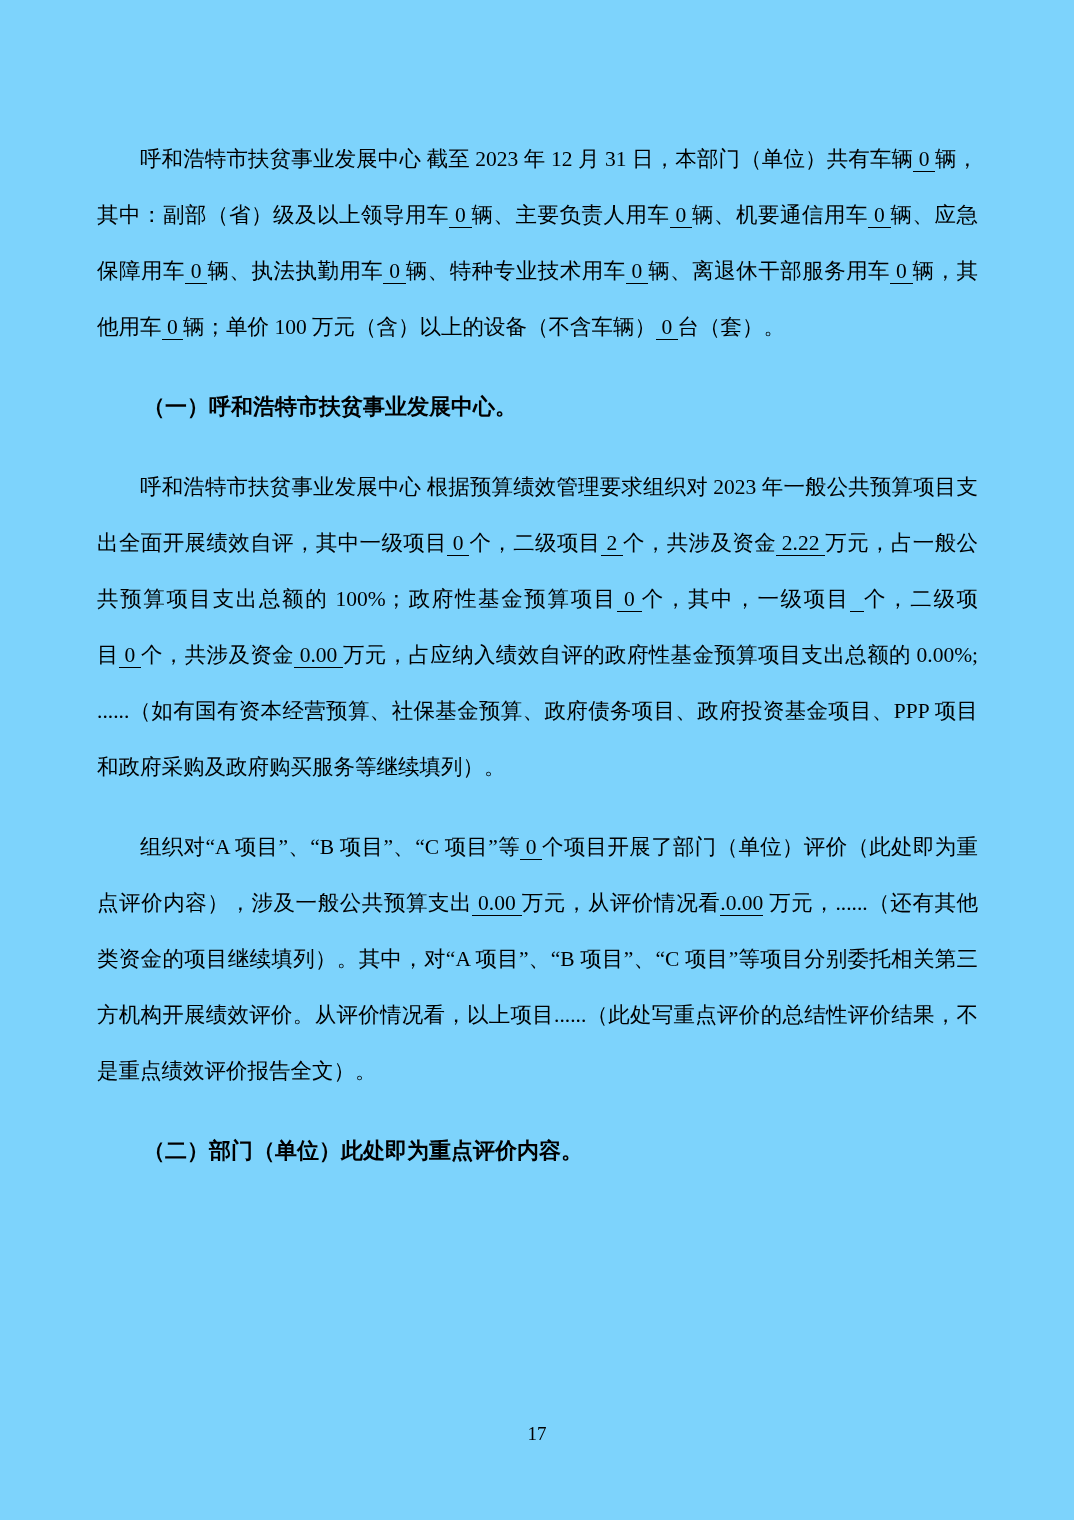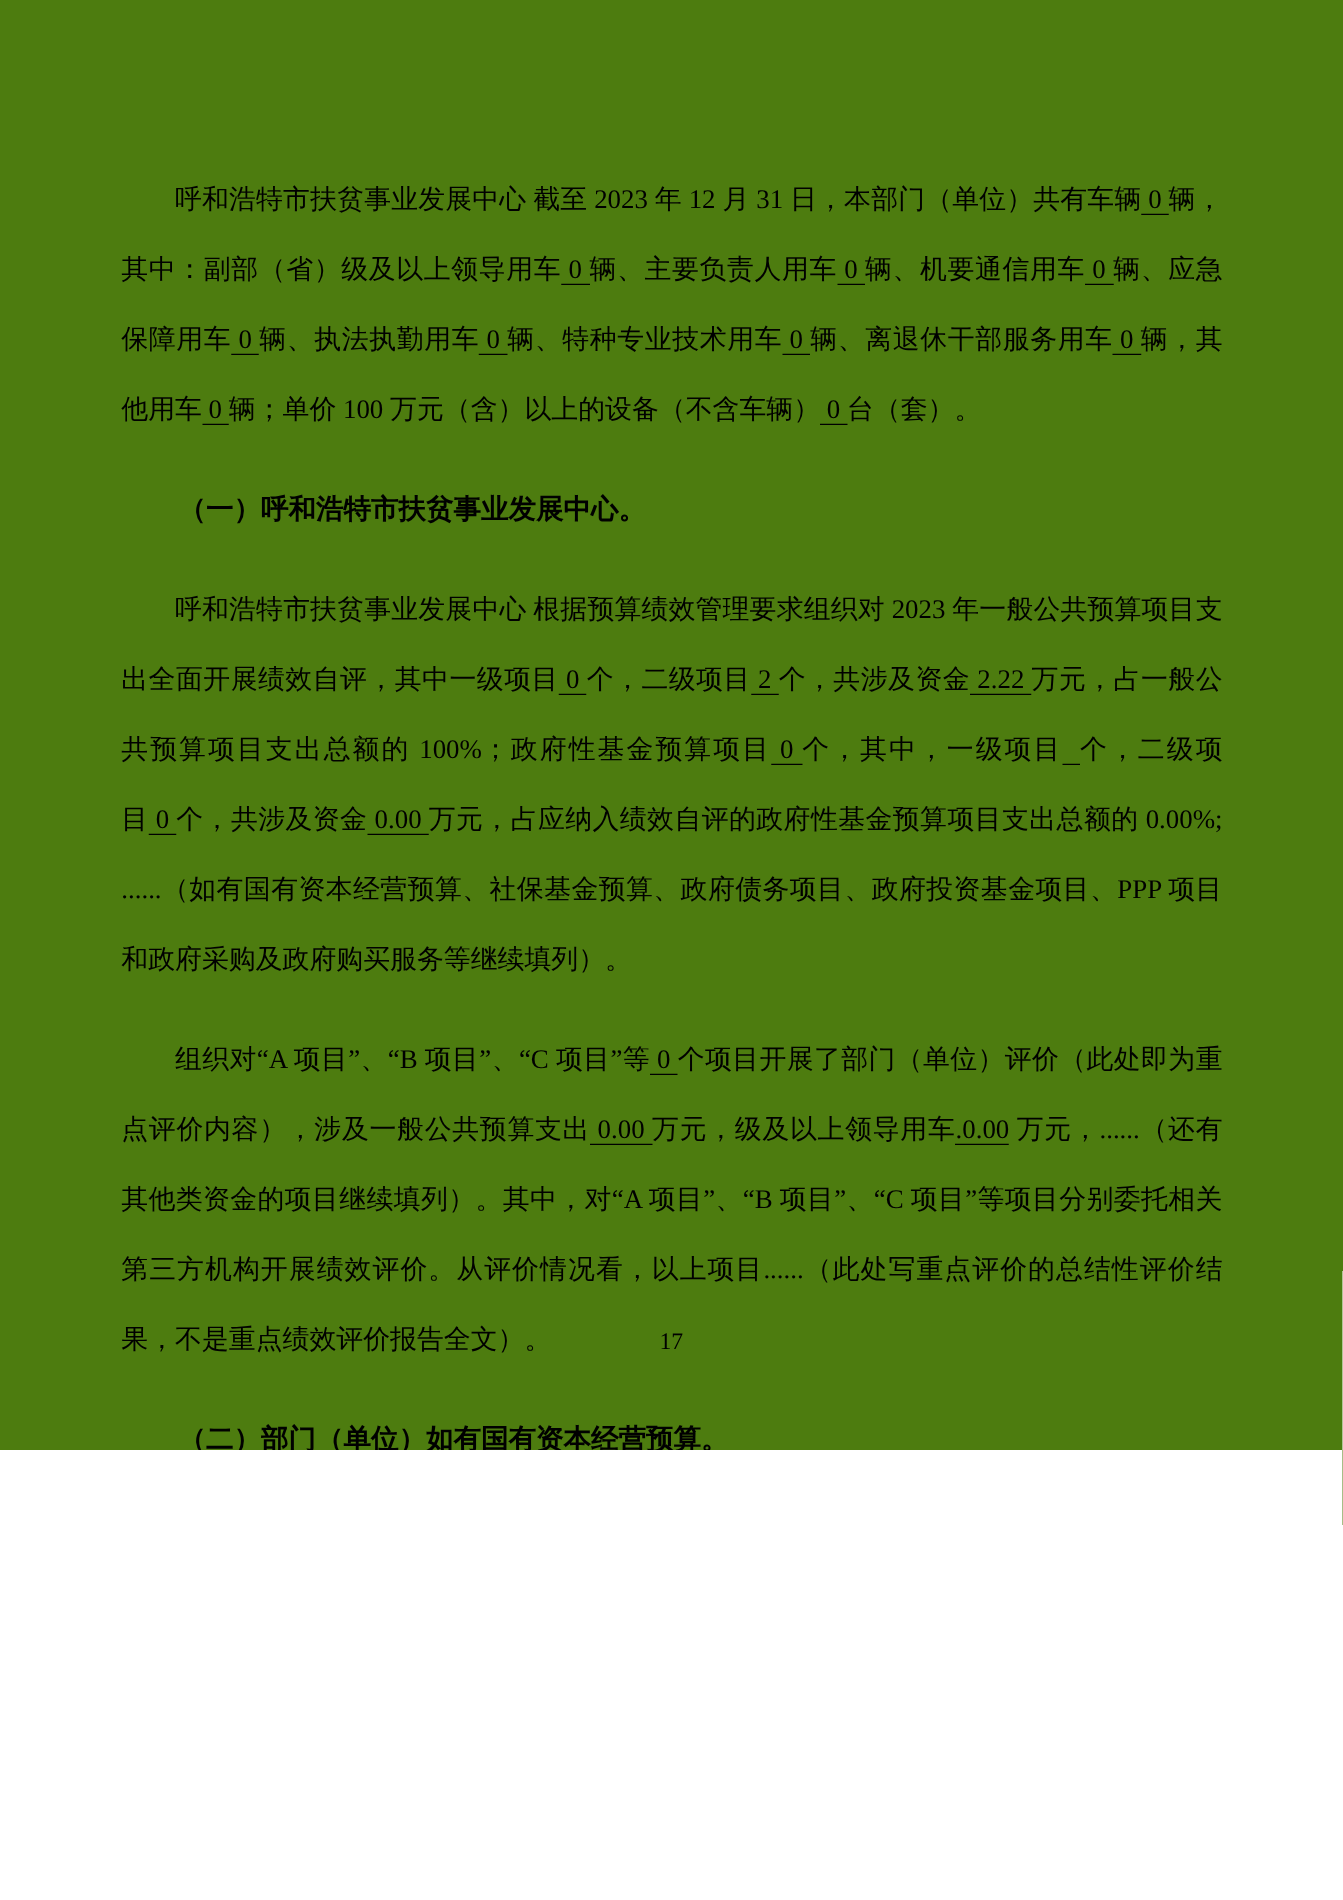--- a/index.html
+++ b/index.html
@@ -3,22 +3,22 @@
 <meta charset="utf-8">
 <style>
   html, body {
     margin: 0;
     padding: 0;
     background: #ffffff;
   }
   .page {
     position: relative;
     width: 1074px;
-    height: 1160px;
-    background: #4d7c0f;
+    height: 1520px;
+    background: #7dd3fc;
     color: #000000;
     font-family: "Liberation Serif", "DejaVu Serif", serif;
     overflow: hidden;
   }
   .content {
     padding: 131px 96px 0 97px;
   }
   p.body-para {
     margin: 0 0 24px 0;
     font-size: 21.5px;
@@ -62,20 +62,20 @@
 <div class="page">
   <div class="content">
 
     <p class="body-para"><span>呼和浩特市扶贫事业发展中心&nbsp;截至 2023 年 12 月 31 日，本部门（单位）共有车辆</span><span class="u">&nbsp;0&nbsp;</span><span>辆，其中：副部（省）级及以上领导用车</span><span class="u">&nbsp;0&nbsp;</span><span>辆、主要负责人用车</span><span class="u">&nbsp;0&nbsp;</span><span>辆、机要通信用车</span><span class="u">&nbsp;0&nbsp;</span><span>辆、应急保障用车</span><span class="u">&nbsp;0&nbsp;</span><span>辆、执法执勤用车</span><span class="u">&nbsp;0&nbsp;</span><span>辆、特种专业技术用车</span><span class="u">&nbsp;0&nbsp;</span><span>辆、离退休干部服务用车</span><span class="u">&nbsp;0&nbsp;</span><span>辆，其他用车</span><span class="u">&nbsp;0&nbsp;</span><span>辆；单价 100 万元（含）以上的设备（不含车辆）</span><span class="u">&nbsp;0&nbsp;</span><span>台（套）。</span></p>
 
 
     <h3 class="sub-heading">（一）呼和浩特市扶贫事业发展中心。</h3>
 
     <p class="body-para"><span>呼和浩特市扶贫事业发展中心&nbsp;根据预算绩效管理要求组织对 2023 年一般公共预算项目支出全面开展绩效自评，其中一级项目</span><span class="u">&nbsp;0&nbsp;</span><span>个，二级项目</span><span class="u">&nbsp;2&nbsp;</span><span>个，共涉及资金</span><span class="u">&nbsp;2.22&nbsp;</span><span>万元，占一般公共预算项目支出总额的 100%；政府性基金预算项目</span><span class="u">&nbsp;0&nbsp;</span><span>个，其中，一级项目</span><span class="u">&nbsp;&nbsp;</span><span>个，二级项目</span><span class="u">&nbsp;0&nbsp;</span><span>个，共涉及资金</span><span class="u">&nbsp;0.00&nbsp;</span><span>万元，占应纳入绩效自评的政府性基金预算项目支出总额的 0.00%; ......（如有国有资本经营预算、社保基金预算、政府债务项目、政府投资基金项目、PPP 项目和政府采购及政府购买服务等继续填列）。</span></p>
 
-    <p class="body-para"><span>组织对“A 项目”、“B 项目”、“C 项目”等</span><span class="u">&nbsp;0&nbsp;</span><span>个项目开展了部门（单位）评价（此处即为重点评价内容），涉及一般公共预算支出</span><span class="u">&nbsp;0.00&nbsp;</span><span>万元，级及以上领导用车</span><span class="u">.0.00</span><span>&nbsp;万元，......（还有其他类资金的项目继续填列）。其中，对“A 项目”、“B 项目”、“C 项目”等项目分别委托相关第三方机构开展绩效评价。从评价情况看，以上项目......（此处写重点评价的总结性评价结果，不是重点绩效评价报告全文）。</span></p>
+    <p class="body-para"><span>组织对“A 项目”、“B 项目”、“C 项目”等</span><span class="u">&nbsp;0&nbsp;</span><span>个项目开展了部门（单位）评价（此处即为重点评价内容），涉及一般公共预算支出</span><span class="u">&nbsp;0.00&nbsp;</span><span>万元，从评价情况看</span><span class="u">.0.00</span><span>&nbsp;万元，......（还有其他类资金的项目继续填列）。其中，对“A 项目”、“B 项目”、“C 项目”等项目分别委托相关第三方机构开展绩效评价。从评价情况看，以上项目......（此处写重点评价的总结性评价结果，不是重点绩效评价报告全文）。</span></p>
 
-    <h3 class="sub-heading">（二）部门（单位）如有国有资本经营预算。</h3>
+    <h3 class="sub-heading">（二）部门（单位）此处即为重点评价内容。</h3>
 
   </div>
 
   <div class="page-number">17</div>
 </div>
 
 </body></html>

